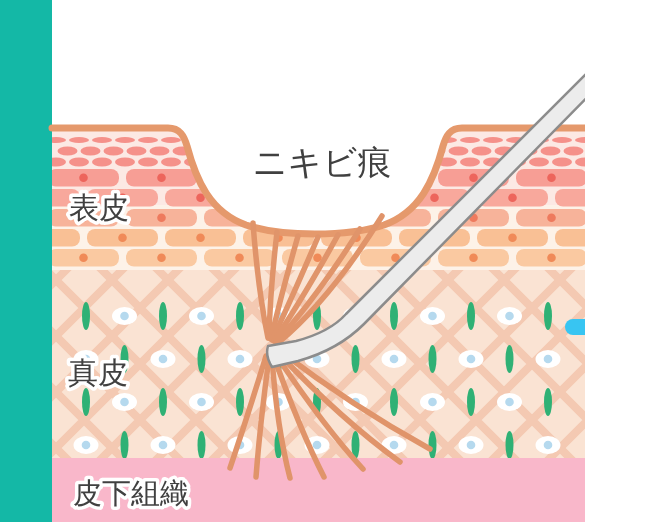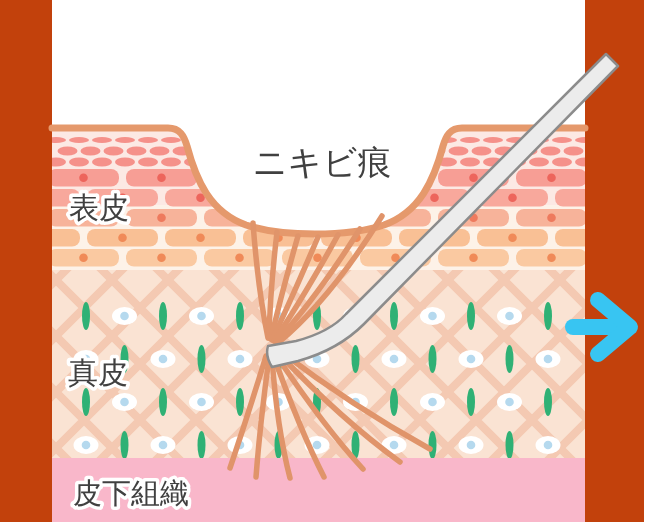--- a/index.html
+++ b/index.html
@@ -1,16 +1,16 @@
 <!DOCTYPE html>
 <html><head>
 <meta charset="utf-8">
 <style>
   html,body{margin:0;padding:0;background:#ffffff;}
-  .stage{position:relative;width:644px;height:522px;background:#c2410c;overflow:hidden;
+  .stage{position:relative;width:585px;height:522px;background:#14b8a6;overflow:hidden;
          font-family:"Liberation Sans", sans-serif;}
   svg{display:block;}
   text.layer-label{
     font-family:"Liberation Sans", sans-serif;
     font-weight:500;
     paint-order:stroke;
     stroke:#ffffff;
     stroke-width:7px;
     stroke-linejoin:round;
   }

